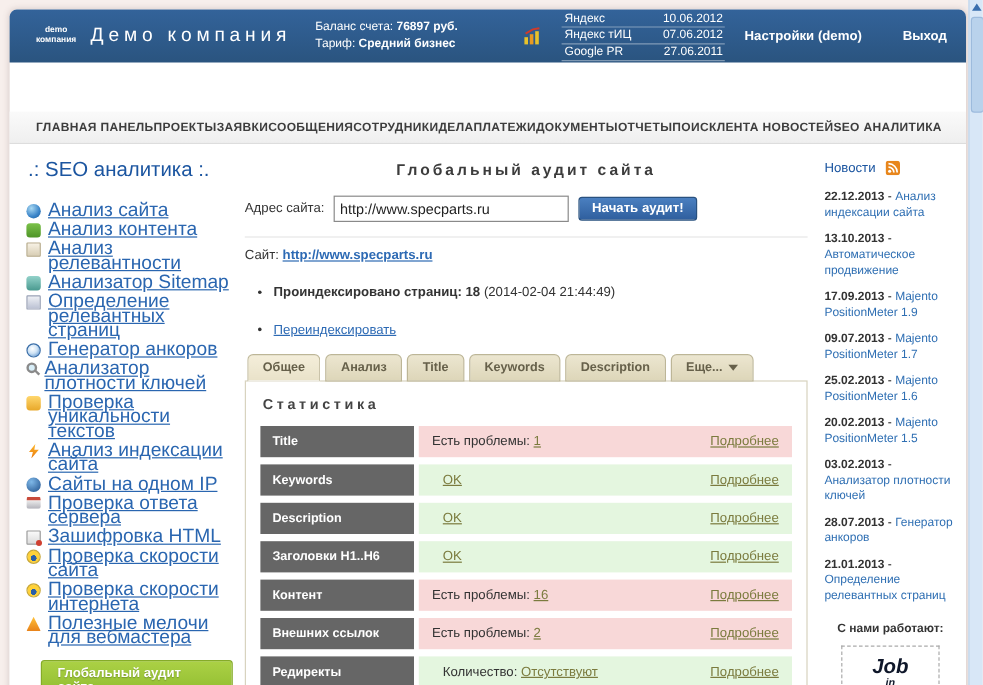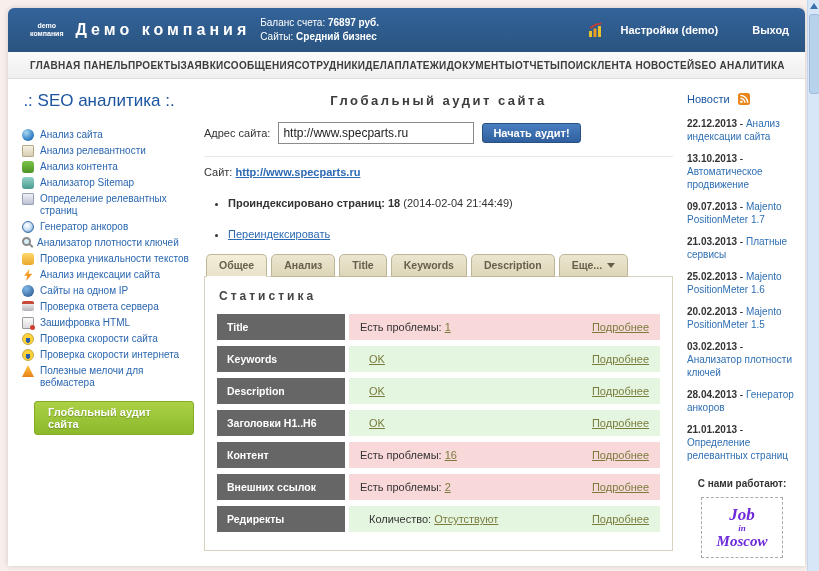--- a/index.html
+++ b/index.html
@@ -19,46 +19,47 @@
     background:#fff;
   }
 
   
   .hdr {
     height:44px; border-radius:6px 6px 0 0;
     background:linear-gradient(#33639a,#2a547f);
     color:#fff; display:flex; align-items:center;
   }
   .logo-mini { margin:0 12px 0 22px; text-align:center; font-size:7px; line-height:8px; font-weight:bold; color:#fff; }
-  .company-name { font-size:16px; font-weight:bold; letter-spacing:4px; margin-right:10px; white-space:nowrap; }
+  .company-name { font-size:16px; font-weight:normal; letter-spacing:4px; margin-right:20px; white-space:nowrap; }
   .balance { font-size:10px; line-height:14px; white-space:nowrap; }
   .balance b { font-weight:bold; }
   .hdr-right { margin-left:auto; display:flex; align-items:center; padding-right:16px; gap:16px; }
   .metrics { width:136px; font-size:10px; }
   .metric-row { display:flex; justify-content:space-between; padding:1px 2px; border-bottom:1px solid rgba(255,255,255,.4); }
   .hdr-link { color:#fff; font-size:11px; font-weight:bold; text-decoration:none; white-space:nowrap; }
   .hdr-links { display:flex; gap:34px; }
 
   
   .nav {
     height:26px; background:linear-gradient(#fafafa,#efefef);
     border-bottom:1px solid #ddd;
     display:flex; align-items:center; justify-content:space-between;
     padding:0 22px; 
+    margin-top:41px;
   }
   .nav-item { font-size:10px; font-weight:bold; color:#3d3d3d; text-decoration:none; letter-spacing:.3px; white-space:nowrap; }
 
   
   .content { display:flex; background:#fff; min-height:487px; align-items:stretch; }
 
   
   .sidebar { width:186px; flex:0 0 186px; padding:10px 0 0 14px; box-sizing:border-box; }
   .sb-title { text-align:center; color:#1b55a0; font-weight:normal; font-size:17px; margin:2px 18px 18px 0; }
   .sb-item { display:flex; align-items:flex-start; gap:6px; margin-bottom:4px; text-decoration:none; }
-  .sb-label { font-size:10px; line-height:12px; color:#2a66b0; }
+  .sb-label { font-size:16px; line-height:12px; color:#2a66b0;text-decoration:underline; }
   .ic { width:12px; height:12px; flex:0 0 12px; border-radius:3px; margin-top:0; box-sizing:border-box; }
   .ic-globe     { border-radius:50%; background:radial-gradient(circle at 35% 30%, #a8d8f2, #3a84c8 60%, #1f5d9a); }
   .ic-book      { background:linear-gradient(#7cc24a,#4e9427); }
   .ic-doc       { background:linear-gradient(#f7f1e4,#d9ceb5); border:1px solid #b5a886; border-radius:1px; }
   .ic-sitemap   { background:linear-gradient(#93d2ca,#4a9a90); }
   .ic-pages     { background:linear-gradient(#eef0f5,#bcc2d4); border:1px solid #98a0b5; border-radius:1px; }
   .ic-anchor    { border-radius:50%; background:radial-gradient(circle at 40% 35%, #ffffff, #cfe3f5 45%, #4a86c8); border:1px solid #3a6ea8; }
   .ic-magnifier { border-radius:50%; border:2px solid #8a8a8a; width:9px; height:9px; flex-basis:9px; background:#d8eef8; position:relative; }
   .ic-magnifier::after { content:''; position:absolute; width:2px; height:5px; background:#8a8a8a; transform:rotate(-45deg); right:-3px; bottom:-4px; }
   .ic-textcheck { background:linear-gradient(#ffd76e,#e8a82a); }
@@ -128,52 +129,66 @@
   .news-title { color:#1b55a0; font-weight:normal; font-size:11px; }
   .news-item { font-size:10px; line-height:13px; margin-bottom:9px; }
   .news-date { font-weight:bold; color:#333; }
   .news-link { color:#2f6fb3; text-decoration:none; }
   .partners { margin-top:16px; text-align:center; }
   .partners-head { font-size:10px; font-weight:bold; color:#333; margin-bottom:8px; }
   .partner-box {
     width:76px; margin:0 auto; border:1px dashed #aaa; background:#fff; padding:8px 2px;
     text-decoration:none; display:block;
   }
-  .jim { font-family:Liberation Serif, serif; font-style:italic; font-weight:bold; color:#6d28d9; line-height:1; }
+  .jim { font-family:Liberation Sans, sans-serif; font-style:italic; font-weight:bold; color:#0f172a; line-height:1; }
   .jim-l1 { font-size:17px; } .jim-l2 { font-size:9px; margin:1px 0; } .jim-l3 { font-size:15px; }
 
   
   .scrollbar { position:absolute; right:0; top:0; width:12px; height:571px; background:#d8e7f7; border-left:1px solid #c2d6ec; box-sizing:border-box; }
   .sb-arrow-up { position:absolute; top:3px; left:2px; width:0; height:0; border-left:4px solid transparent; border-right:4px solid transparent; border-bottom:6px solid #3a6fae; }
   .sb-thumb { position:absolute; top:14px; left:1px; width:9px; height:78px; background:#b9d2ec; border:1px solid #9dbbdd; border-radius:3px; }
 </style>
 </head>
 <body>
 
 <div class="page">
 
   <div class="hdr">
     <div class="logo-mini">
       <div>demo</div>
       <div>компания</div>
     </div>
     <div class="company-name">Демо компания</div>
     <div class="balance">
       <div><span>Баланс счета:</span> <b>76897 руб.</b></div>
-      <div><span>Сайты:</span> <b>Средний бизнес</b></div>
+      <div><span>Тариф:</span> <b>Средний бизнес</b></div>
     </div>
     <div class="hdr-right">
       <span style="display:inline-flex;">
         <svg width="16" height="16" viewBox="0 0 16 16">
           <rect x="1" y="9" width="3" height="6" fill="#e8c22a"></rect>
           <rect x="5.5" y="6.5" width="3" height="8.5" fill="#e89a22"></rect>
           <rect x="10" y="4" width="3" height="11" fill="#e8c22a"></rect>
           <path d="M2 6 L8 2.5 L13.5 1.5" stroke="#d03a2a" stroke-width="1.6" fill="none"></path>
         </svg>
       </span>
+      <div class="metrics">
+        <div class="metric-row">
+          <span>Яндекс</span>
+          <span>10.06.2012</span>
+        </div>
+        <div class="metric-row">
+          <span>Яндекс тИЦ</span>
+          <span>07.06.2012</span>
+        </div>
+        <div class="metric-row">
+          <span>Google PR</span>
+          <span>27.06.2011</span>
+        </div>
+      </div>
       <div class="hdr-links">
         <a class="hdr-link" href="#">Настройки (demo)</a>
         <a class="hdr-link" href="#">Выход</a>
       </div>
     </div>
   </div>
 
   <div class="nav">
     <a class="nav-item" href="#">ГЛАВНАЯ ПАНЕЛЬ</a>
     <a class="nav-item" href="#">ПРОЕКТЫ</a>
@@ -192,26 +207,26 @@
   <div class="content">
 
     <div class="sidebar">
       <div class="sb-title">.: SEO аналитика :.</div>
 
       <a class="sb-item" href="#">
         <span class="ic ic-globe"></span>
         <span class="sb-label">Анализ сайта</span>
         </a>
       <a class="sb-item" href="#">
+        <span class="ic ic-book"></span>
+        <span class="sb-label">Анализ контента</span>
+        </a>
+      <a class="sb-item" href="#">
         <span class="ic ic-doc"></span>
         <span class="sb-label">Анализ релевантности</span>
-        </a>
-      <a class="sb-item" href="#">
-        <span class="ic ic-book"></span>
-        <span class="sb-label">Анализ контента</span>
         </a>
       <a class="sb-item" href="#">
         <span class="ic ic-sitemap"></span>
         <span class="sb-label">Анализатор Sitemap</span>
         </a>
       <a class="sb-item" href="#">
         <span class="ic ic-pages"></span>
         <span class="sb-label">Определение релевантных страниц</span>
         </a>
       <a class="sb-item" href="#">
@@ -368,26 +383,26 @@
             <rect width="12" height="12" rx="2.5" fill="#e8861c"></rect>
             <circle cx="3.4" cy="8.7" r="1.3" fill="#fff"></circle>
             <path d="M2.4 5.2 a4.5 4.5 0 0 1 4.5 4.5" stroke="#fff" stroke-width="1.4" fill="none"></path>
             <path d="M2.4 2.4 a7.3 7.3 0 0 1 7.3 7.3" stroke="#fff" stroke-width="1.4" fill="none"></path>
           </svg>
         </a>
       </div>
 
       <div class="news-item"><span class="news-date">22.12.2013</span><span> - </span><a class="news-link" href="#">Анализ индексации сайта</a></div>
       <div class="news-item"><span class="news-date">13.10.2013</span><span> - </span><a class="news-link" href="#">Автоматическое продвижение</a></div>
+      <div class="news-item"><span class="news-date">17.09.2013</span><span> - </span><a class="news-link" href="#">Majento PositionMeter 1.9</a></div>
       <div class="news-item"><span class="news-date">09.07.2013</span><span> - </span><a class="news-link" href="#">Majento PositionMeter 1.7</a></div>
-      <div class="news-item"><span class="news-date">21.03.2013</span><span> - </span><a class="news-link" href="#">Платные сервисы</a></div>
       <div class="news-item"><span class="news-date">25.02.2013</span><span> - </span><a class="news-link" href="#">Majento PositionMeter 1.6</a></div>
       <div class="news-item"><span class="news-date">20.02.2013</span><span> - </span><a class="news-link" href="#">Majento PositionMeter 1.5</a></div>
       <div class="news-item"><span class="news-date">03.02.2013</span><span> - </span><a class="news-link" href="#">Анализатор плотности ключей</a></div>
-      <div class="news-item"><span class="news-date">28.04.2013</span><span> - </span><a class="news-link" href="#">Генератор анкоров</a></div>
+      <div class="news-item"><span class="news-date">28.07.2013</span><span> - </span><a class="news-link" href="#">Генератор анкоров</a></div>
       <div class="news-item"><span class="news-date">21.01.2013</span><span> - </span><a class="news-link" href="#">Определение релевантных страниц</a></div>
 
       <div class="partners">
         <div class="partners-head">С нами работают:</div>
         <a class="partner-box" href="#">
           <div class="jim jim-l1">Job</div>
           <div class="jim jim-l2">in</div>
           <div class="jim jim-l3">Moscow</div>
         </a>
       </div>

